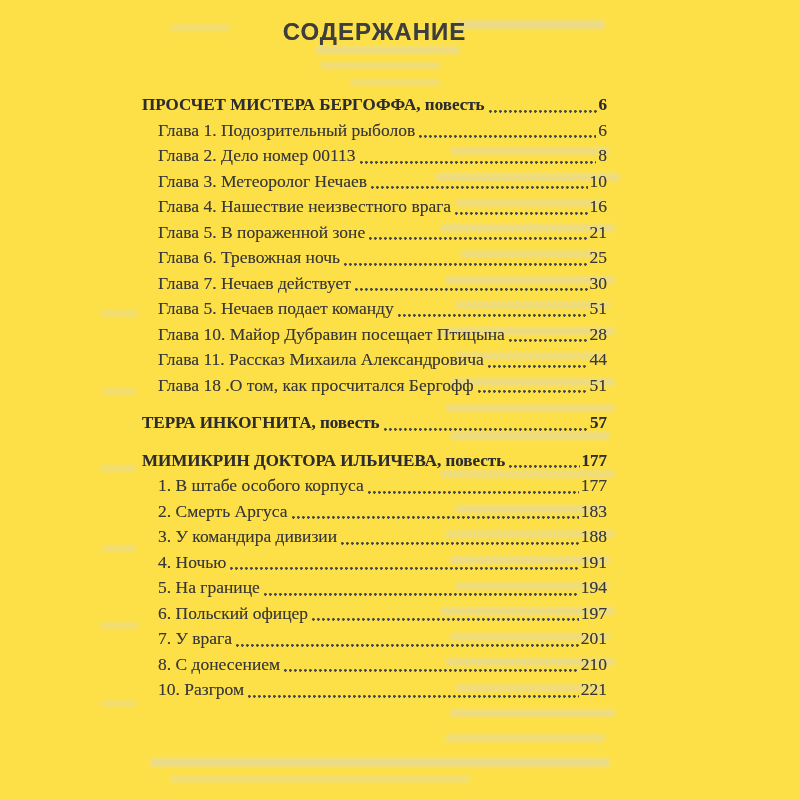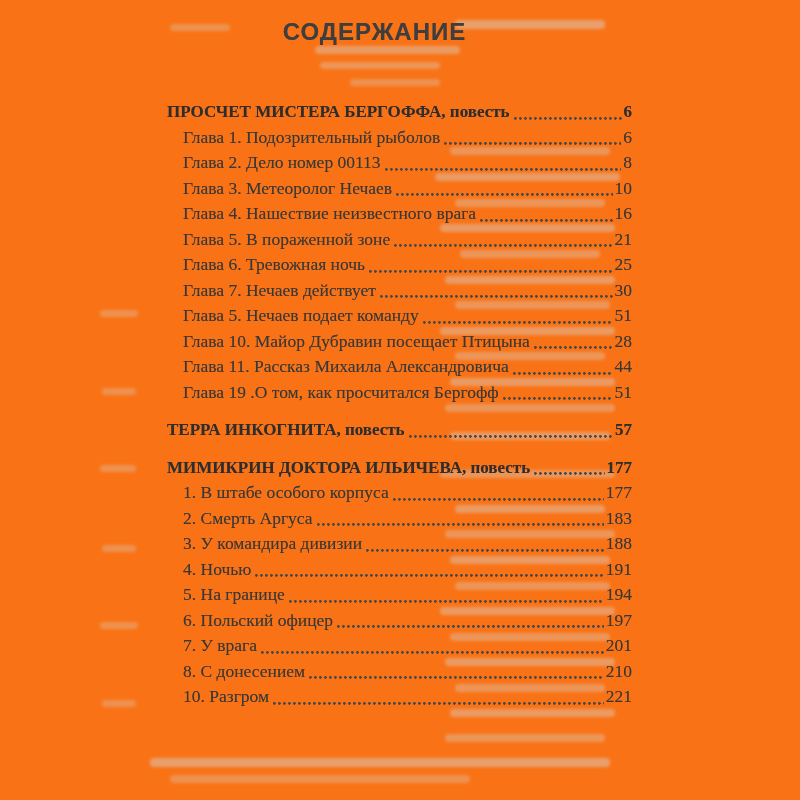--- a/index.html
+++ b/index.html
@@ -3,21 +3,21 @@
 <meta charset="utf-8">
 <style>
   html, body {
     margin: 0; padding: 0;
     width: 800px; height: 800px;
     background: #fcfcfc;
     overflow: hidden;
   }
   .page {
     position: absolute; inset: 0;
-    background: #f97316;
+    background: #fde047;
   }
   
   .bleed {
     position: absolute;
     background: #d6d6d6;
     border-radius: 4px;
     filter: blur(1.4px);
   }
   .title {
     position: absolute;
@@ -26,21 +26,21 @@
     text-align: center;
     font-family: "Liberation Sans", "DejaVu Sans", sans-serif;
     font-size: 24px;
     font-weight: 700;
     letter-spacing: 1px;
     color: #3e3e3e;
     text-shadow: 0 0 0.6px rgba(62,62,62,0.5);
   }
   .toc {
     position: absolute;
-    left: 142px; top: 99px; width: 465px; margin-left: 25px;
+    left: 142px; top: 92px; width: 465px;
   }
   .row {
     display: flex;
     align-items: baseline;
     height: 25.5px;
     line-height: 25.5px;
     font-family: "Liberation Serif", "DejaVu Serif", serif;
     font-size: 17.5px;
     color: #383838;
     text-shadow: 0 0 0.6px rgba(56,56,56,0.45);
@@ -161,21 +161,21 @@
     <span class="lbl">Глава 10. Майор Дубравин посещает Птицына</span>
     <span class="leader"></span>
     <span class="num">28</span>
   </div>
       <div class="row chapter-row">
     <span class="lbl">Глава 11. Рассказ Михаила Александровича</span>
     <span class="leader"></span>
     <span class="num">44</span>
   </div>
       <div class="row chapter-row">
-    <span class="lbl">Глава 19 .О том, как просчитался Бергофф</span>
+    <span class="lbl">Глава 18 .О том, как просчитался Бергофф</span>
     <span class="leader"></span>
     <span class="num">51</span>
   </div>
       <div class="row section-row">
     <span class="lbl">ТЕРРА ИНКОГНИТА, повесть</span>
     <span class="leader"></span>
     <span class="num">57</span>
   </div>
       <div class="row section-row">
     <span class="lbl">МИМИКРИН ДОКТОРА ИЛЬИЧЕВА, повесть</span>

